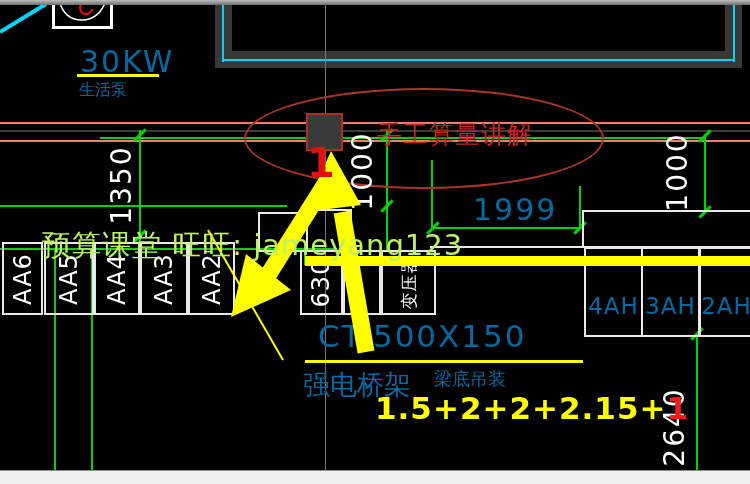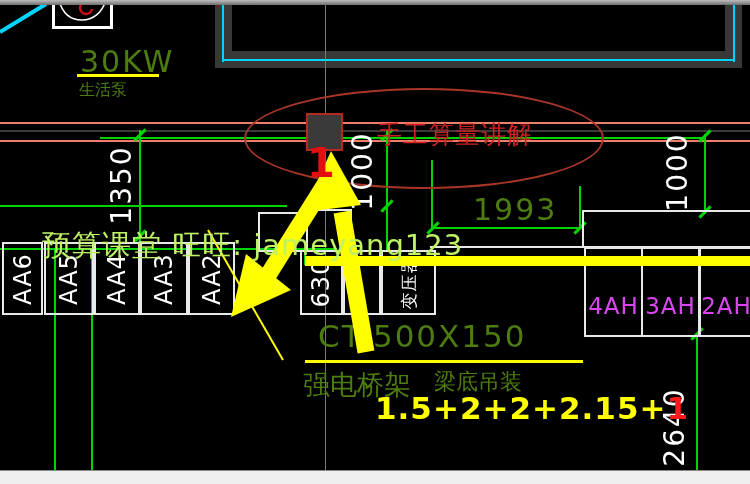--- a/index.html
+++ b/index.html
@@ -18,23 +18,23 @@
   .salmon{background:#ee7f6d;height:2px;left:0;width:750px;}
   .darkline{background:#3a3a3a;height:2px;left:0;width:750px;}
   .grayv{background:#787878;width:1px;}
   
   .g{background:#00d400;}
   .tick{position:absolute;width:16px;height:3px;background:#00d400;transform:translate(-50%,-50%) rotate(-45deg);}
   
   .wl{background:#e9e9e9;}
   .cell{position:absolute;border:2px solid #e9e9e9;display:flex;align-items:center;justify-content:center;background:transparent;}
   .vlabel{transform:rotate(-90deg);white-space:nowrap;font-size:24px;letter-spacing:1px;color:#fff;}
-  .hlabel{font-size:23px;letter-spacing:1px;color:#d946ef;}
+  .hlabel{font-size:23px;letter-spacing:1px;color:#0369a1;}
   
-  .t{position:absolute;white-space:nowrap;color:#4d7c0f;}
+  .t{position:absolute;white-space:nowrap;color:#0369a1;}
   .vtext{position:absolute;white-space:nowrap;color:#fff;transform:translate(-50%,-50%) rotate(-90deg);font-size:27px;letter-spacing:2px;}
   .dim{font-size:28px;letter-spacing:2px;}
   .redtext{color:#cc2222;}
   .yellow-band{background:#ffff00;}
   .red-square{background:#3a3a3a;border:2px solid #b52a20;}
   .ellipse{border:2px solid #a83628;border-radius:50%;background:transparent;}
   .marker1{color:#e41010;font-size:40px;font-weight:bold;line-height:1;}
   .formula{font-size:31px;font-weight:bold;color:#ffff00;letter-spacing:1px;}
   .formula .suffix{color:#ff1a1a;}
   .watermark{font-size:29px;color:#bef264;letter-spacing:1px;}
@@ -136,28 +136,28 @@
   <div class="t" style="left:80px;top:44px;font-size:30px;letter-spacing:2px">30KW</div>
   <div class="abs yellow-band" style="left:77px;top:74px;width:82px;height:3px"></div>
   <div class="t" style="left:79px;top:80px;font-size:16px">生活泵</div>
 
   <div class="abs ellipse" style="left:244px;top:88px;width:356px;height:97px"></div>
   <div class="abs red-square" style="left:306px;top:113px;width:33px;height:34px"></div>
   <div class="t redtext" style="left:377px;top:118px;font-size:25px;letter-spacing:1px">手工算量讲解</div>
 
   <div class="vtext dim" style="left:121px;top:185px">1350</div>
   <div class="vtext dim" style="left:362px;top:171px">1000</div>
-  <div class="t dim" style="left:473px;top:192px;font-size:30px">1993</div>
+  <div class="t dim" style="left:473px;top:192px;font-size:30px">1999</div>
   <div class="vtext dim" style="left:677px;top:172px">1000</div>
   <div class="vtext dim" style="left:674px;top:427px">2640</div>
 
   <div class="t" style="left:318px;top:318px;font-size:31px;letter-spacing:2px">CT-500X150</div>
   <div class="abs yellow-band" style="left:305px;top:360px;width:278px;height:3px"></div>
   <div class="t" style="left:303px;top:367px;font-size:27px">强电桥架</div>
-  <div class="t" style="left:434px;top:367px;font-size:22px">梁底吊装</div>
+  <div class="t" style="left:434px;top:367px;font-size:18px">梁底吊装</div>
 
 
   <svg width="750" height="484">
     <line x1="208" y1="230" x2="283" y2="360" stroke="#ffff00" stroke-width="2"></line>
     <line x1="334" y1="170" x2="265" y2="280" stroke="#ffff00" stroke-width="17"></line>
     <polygon points="231,317 246,254 291,290" fill="#ffff00"></polygon>
     <line x1="342" y1="212" x2="366" y2="352" stroke="#ffff00" stroke-width="17"></line>
     <polygon points="331,151 304,212 361,205" fill="#ffff00"></polygon>
   </svg>
 

